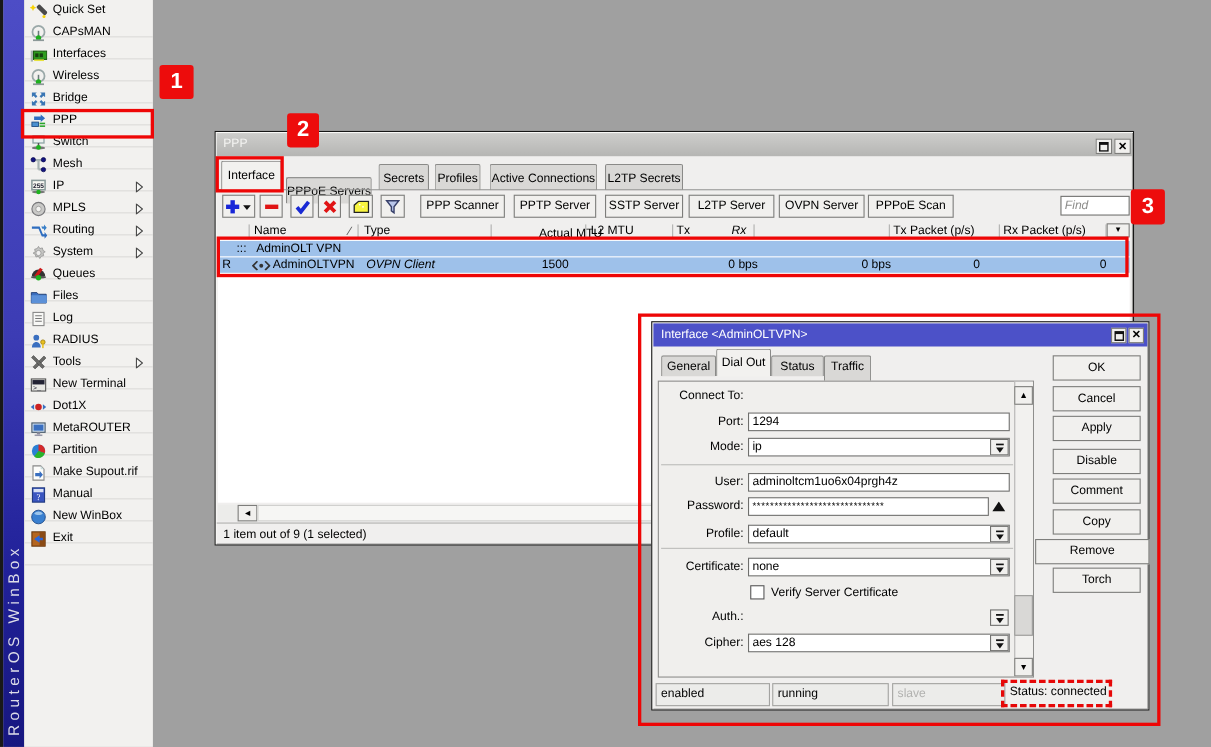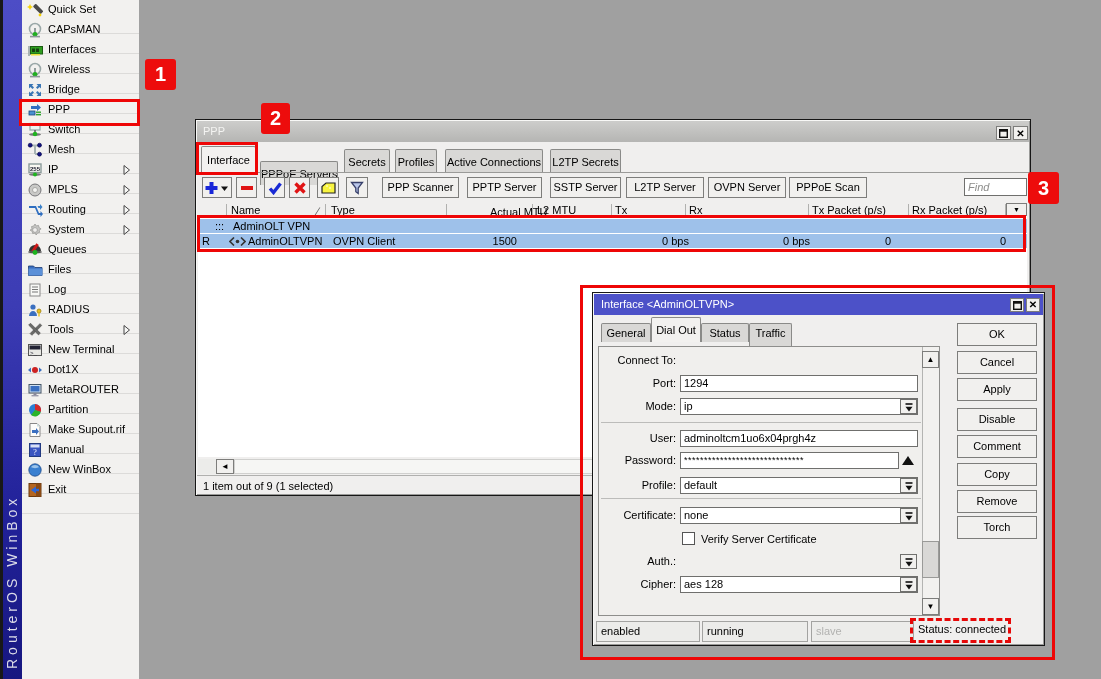--- a/index.html
+++ b/index.html
@@ -320,21 +320,21 @@
 <div class="tbtn" style="left:354px;top:57px;width:71px;">SSTP Server</div>
 <div class="tbtn" style="left:430px;top:57px;width:78px;">L2TP Server</div>
 <div class="tbtn" style="left:512px;top:57px;width:78px;">OVPN Server</div>
 <div class="tbtn" style="left:593px;top:57px;width:78px;">PPPoE Scan</div>
 <div class="inp" style="left:768px;top:58px;width:63px;height:18px;line-height:16px;color:#8c8c8a;font-style:italic;">Find</div>
 <div style="position:absolute;left:35px;top:84px;">Name</div>
 <div style="position:absolute;left:135px;top:84px;">Type</div>
 <div style="position:absolute;left:254px;top:86px;margin-left:40px;">Actual MTU</div>
 <div style="position:absolute;left:341px;top:84px;text-align:center;">L2 MTU</div>
 <div style="position:absolute;left:419px;top:84px;">Tx</div>
-<div style="position:absolute;left:493px;top:84px;">Rx</div>
+<div style="position:absolute;left:469px;top:84px;font-style:italic;">Rx</div>
 <div style="position:absolute;left:616px;top:84px;">Tx Packet (p/s)</div>
 <div style="position:absolute;left:716px;top:84px;">Rx Packet (p/s)</div>
 <div style="position:absolute;left:121px;top:85px;color:#555;">∕</div>
 <div style="position:absolute;left:30px;top:84px;width:1px;height:12px;background:#b0b0ae;"></div>
 <div style="position:absolute;left:129px;top:84px;width:1px;height:12px;background:#b0b0ae;"></div>
 <div style="position:absolute;left:250px;top:84px;width:1px;height:12px;background:#b0b0ae;"></div>
 <div style="position:absolute;left:336px;top:84px;width:1px;height:12px;background:#b0b0ae;"></div>
 <div style="position:absolute;left:415px;top:84px;width:1px;height:12px;background:#b0b0ae;"></div>
 <div style="position:absolute;left:489px;top:84px;width:1px;height:12px;background:#b0b0ae;"></div>
 <div style="position:absolute;left:612px;top:84px;width:1px;height:12px;background:#b0b0ae;"></div>
@@ -349,21 +349,21 @@
 <div style="position:absolute;left:2px;top:114px;width:829px;height:14px;background:#9ec1ea;line-height:14px;">
       <span style="position:absolute;left:4px;">R</span>
       <svg style="position:absolute;left:31px;top:3px;" width="17" height="9" viewBox="0 0 17 9">
         <g stroke="#333" stroke-width="1.6" fill="none">
           <path d="M5 0.5L1 4.5l4 4"></path>
           <path d="M12 0.5l4 4-4 4"></path>
         </g>
         <circle cx="8.5" cy="4.5" r="1.8" fill="#333"></circle>
       </svg>
       <span style="position:absolute;left:50px;">AdminOLTVPN</span>
-      <span style="position:absolute;left:135px;">OVPN Client</span>
+      <span style="position:absolute;left:135px;font-style:italic;">OVPN Client</span>
       <span style="position:absolute;left:259px;width:60px;text-align:right;">1500</span>
       <span style="position:absolute;left:431px;width:60px;text-align:right;">0 bps</span>
       <span style="position:absolute;left:552px;width:60px;text-align:right;">0 bps</span>
       <span style="position:absolute;left:633px;width:60px;text-align:right;">0</span>
       <span style="position:absolute;left:748px;width:60px;text-align:right;">0</span>
     </div>
 <div style="position:absolute;left:2px;top:339px;width:829px;height:15px;background:#ececea;"></div>
 <div class="btn" style="left:20px;top:339px;width:18px;height:15px;font-size:8px;line-height:13px;">◄</div>
 <div style="position:absolute;left:38px;top:339px;width:770px;height:15px;background:#f6f6f4;border:1px solid #d0d0ce;"></div>
 <div style="position:absolute;left:1px;top:355px;right:1px;height:20px;border-top:1px solid #b0b0ae;line-height:20px;padding-left:6px;">1 item out of 9 (1 selected)</div>
@@ -426,21 +426,21 @@
 <div class="hsep" style="left:8px;top:129px;width:320px;"></div>
 <div class="hsep" style="left:8px;top:205px;width:320px;"></div>
 <div style="position:absolute;left:89px;top:239px;width:13px;height:13px;background:#fff;border:1px solid #555;"></div>
 <div style="position:absolute;left:108px;top:240px;">Verify Server Certificate</div>
 <div class="btn" style="left:364px;top:30px;width:80px;height:23px;line-height:21px;">OK</div>
 <div class="btn" style="left:364px;top:58px;width:80px;height:23px;line-height:21px;">Cancel</div>
 <div class="btn" style="left:364px;top:85px;width:80px;height:23px;line-height:21px;">Apply</div>
 <div class="btn" style="left:364px;top:115px;width:80px;height:23px;line-height:21px;">Disable</div>
 <div class="btn" style="left:364px;top:142px;width:80px;height:23px;line-height:21px;">Comment</div>
 <div class="btn" style="left:364px;top:170px;width:80px;height:23px;line-height:21px;">Copy</div>
-<div class="btn" style="left:364px;top:197px;width:80px;height:23px;line-height:21px;">Remove</div>
+<div class="btn" style="left:348px;top:197px;width:104px;height:23px;line-height:21px;">Remove</div>
 <div class="btn" style="left:364px;top:223px;width:80px;height:23px;line-height:21px;">Torch</div>
 <div class="cell" style="left:3px;top:328px;width:104px;">enabled</div>
 <div class="cell" style="left:109px;top:328px;width:106px;">running</div>
 <div class="cell" style="left:218px;top:328px;width:103px;color:#b2b2b0;">slave</div>
 <div style="position:absolute;left:325px;top:330px;">Status: connected</div>
 </div>
 
 <div class="redframe" style="left:19px;top:99px;width:121px;height:27px;"></div>
 <div class="redbox" style="left:145px;top:59px;width:31px;height:31px;line-height:31px;">1</div>
 <div class="redbox" style="left:261px;top:103px;width:29px;height:31px;line-height:31px;">2</div>

